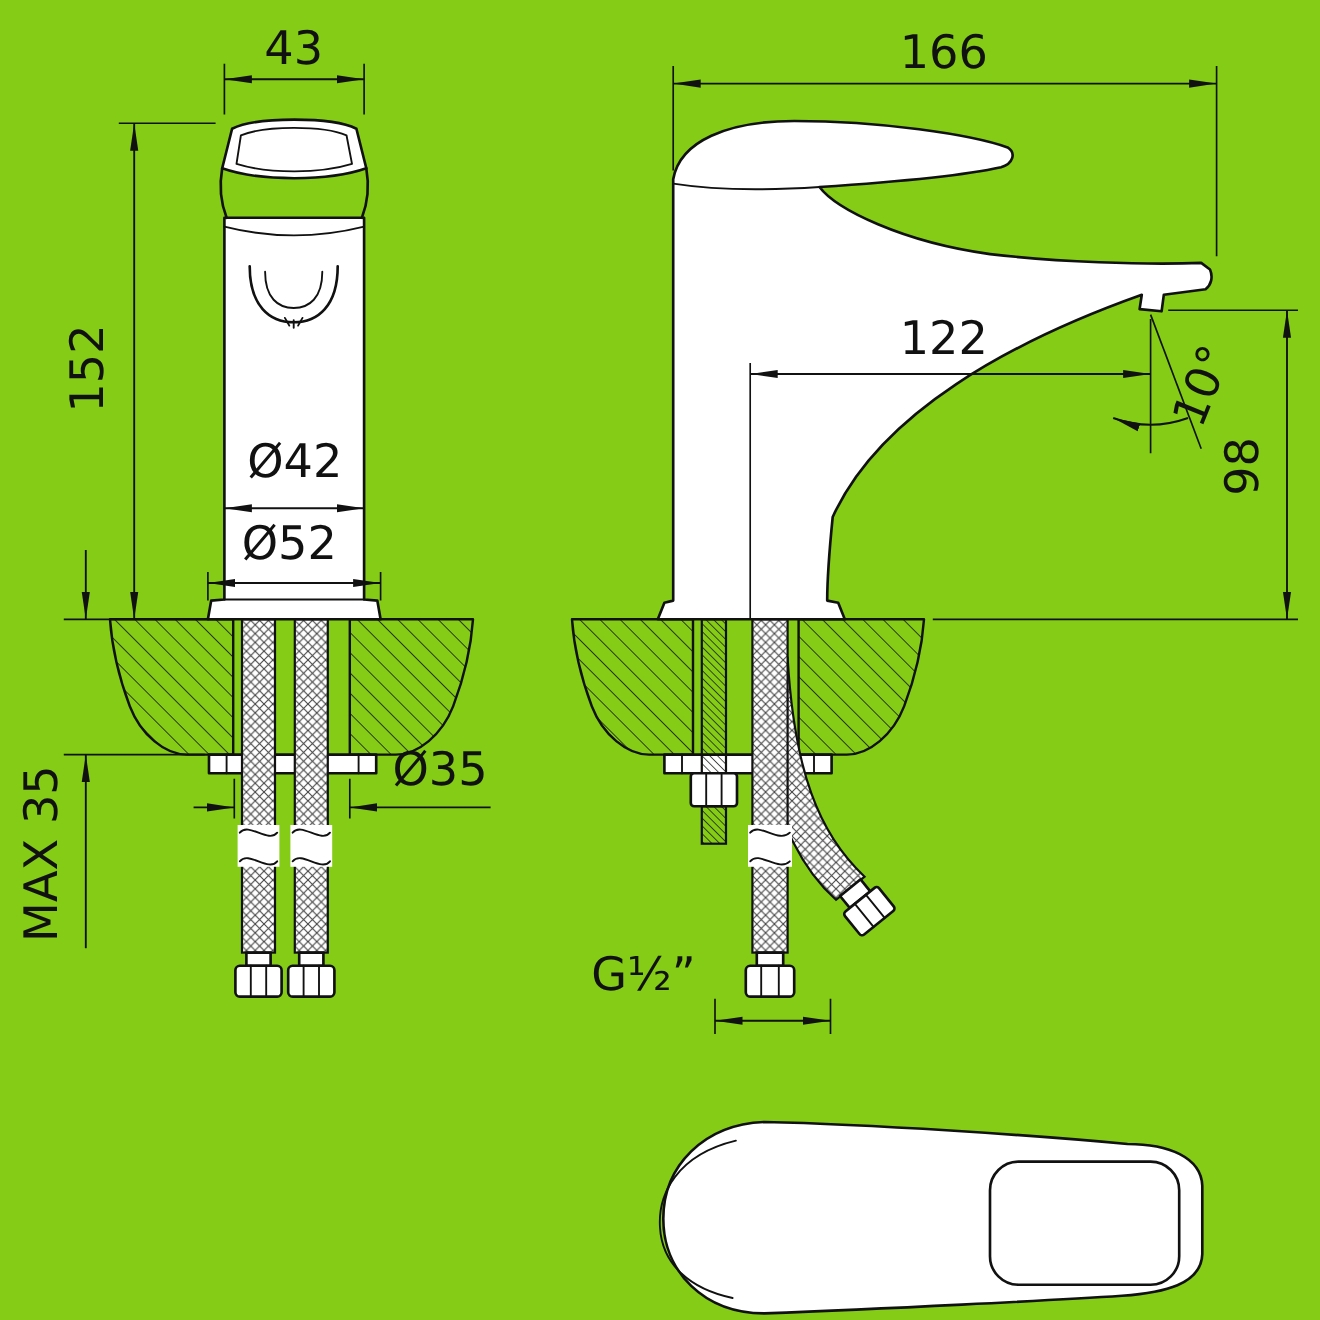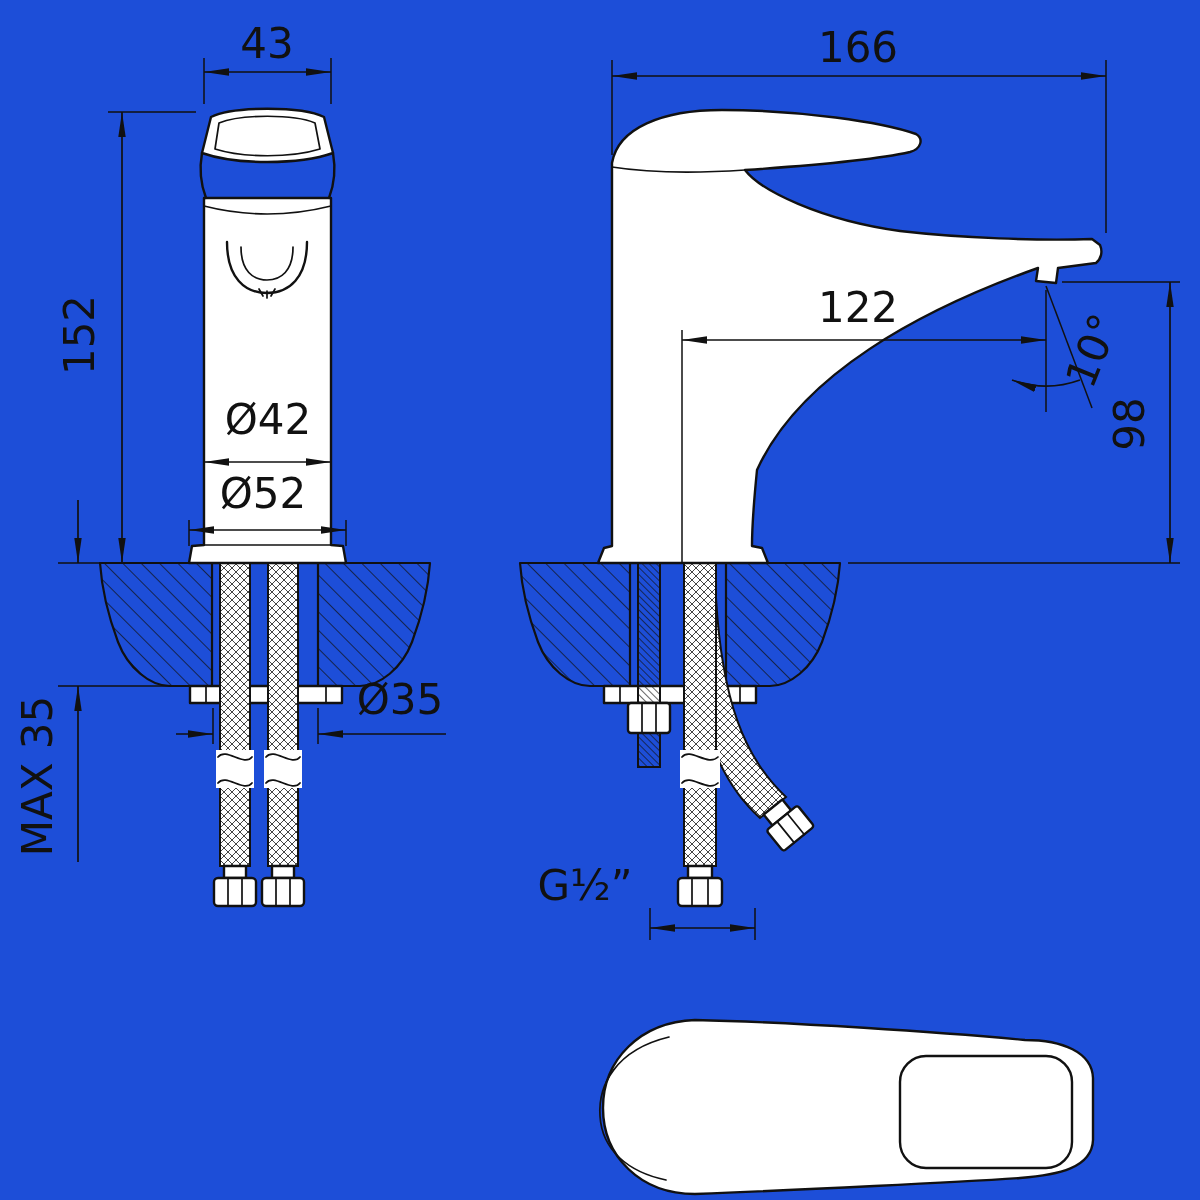--- a/index.html
+++ b/index.html
@@ -1,16 +1,16 @@
 <!DOCTYPE html>
 <html><head>
 <meta charset="utf-8">
 <style>
   html,body{margin:0;padding:0;background:#fff;}
-  #canvas{width:1200px;height:1200px;background:#1d4ed8;position:relative;}
+  #canvas{width:1200px;height:1200px;background:#84cc16;position:relative;}
   svg{display:block;}
   .obj  {fill:none;stroke:#111;stroke-width:2.4;stroke-linejoin:round;stroke-linecap:round;}
   .objw {fill:#fff;stroke:#111;stroke-width:2.4;stroke-linejoin:round;}
   .thin {fill:none;stroke:#111;stroke-width:1.7;stroke-linejoin:round;stroke-linecap:round;}
   .ext  {fill:none;stroke:#111;stroke-width:1.5;}
   .dim  {fill:none;stroke:#111;stroke-width:1.7;}
   .hatchfill {fill:url(#hatch);stroke:#111;stroke-width:2.2;stroke-linejoin:round;}
   .braidfill {fill:url(#braid);stroke:#111;stroke-width:2;}
   .threadfill{fill:url(#thread);stroke:#111;stroke-width:2;}
   .whitefill {fill:#fff;stroke:none;}

